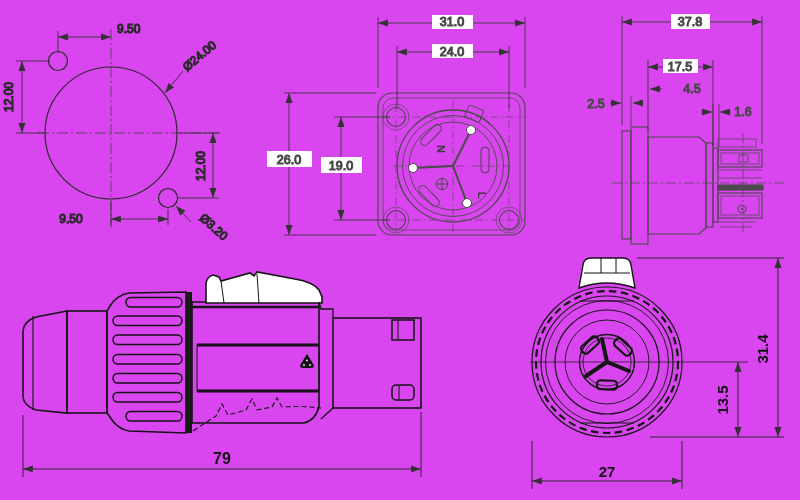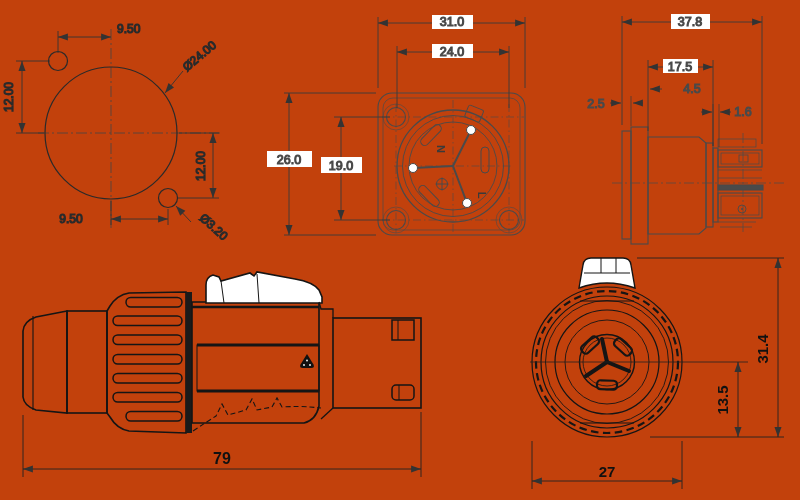--- a/index.html
+++ b/index.html
@@ -1,16 +1,16 @@
 <!DOCTYPE html>
 <html><head>
 <meta charset="utf-8">
 <style>
   html,body{margin:0;padding:0;background:#ffffff;}
-  .sheet{position:relative;width:800px;height:500px;background:#c2410c;overflow:hidden;
+  .sheet{position:relative;width:800px;height:500px;background:#d946ef;overflow:hidden;
          font-family:"Liberation Sans",sans-serif;}
   svg text{font-family:"Liberation Sans",sans-serif;fill:#2c2c2c;}
   .dim-top{font-size:12px;fill:#333;}
   .dim-mid{font-size:12.5px;fill:#3a3a3a;}
   .dim-bold{font-size:15px;font-weight:bold;fill:#111;}
   .dim-bold-lg{font-size:16px;font-weight:bold;fill:#111;}
   .contact-label{font-size:11px;fill:#3a3a3a;font-weight:bold;}
 </style>
 </head>
 <body>

